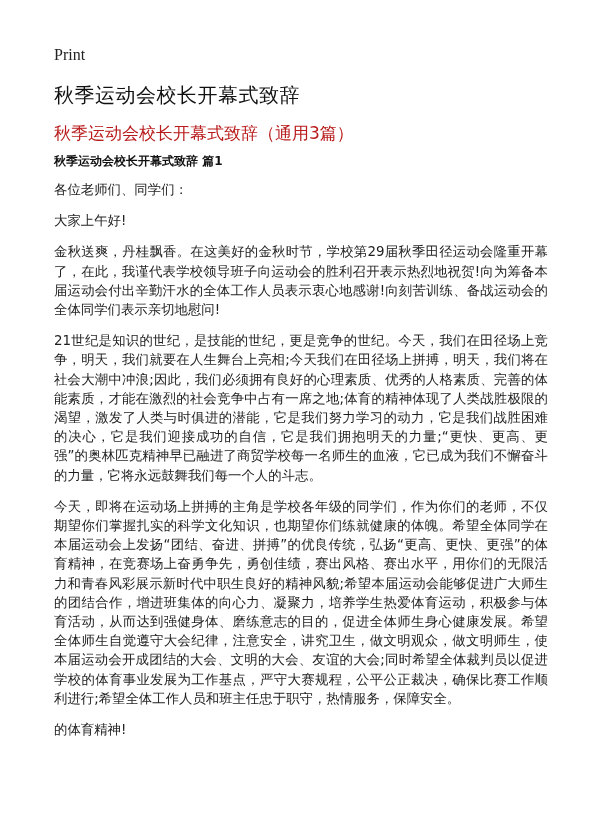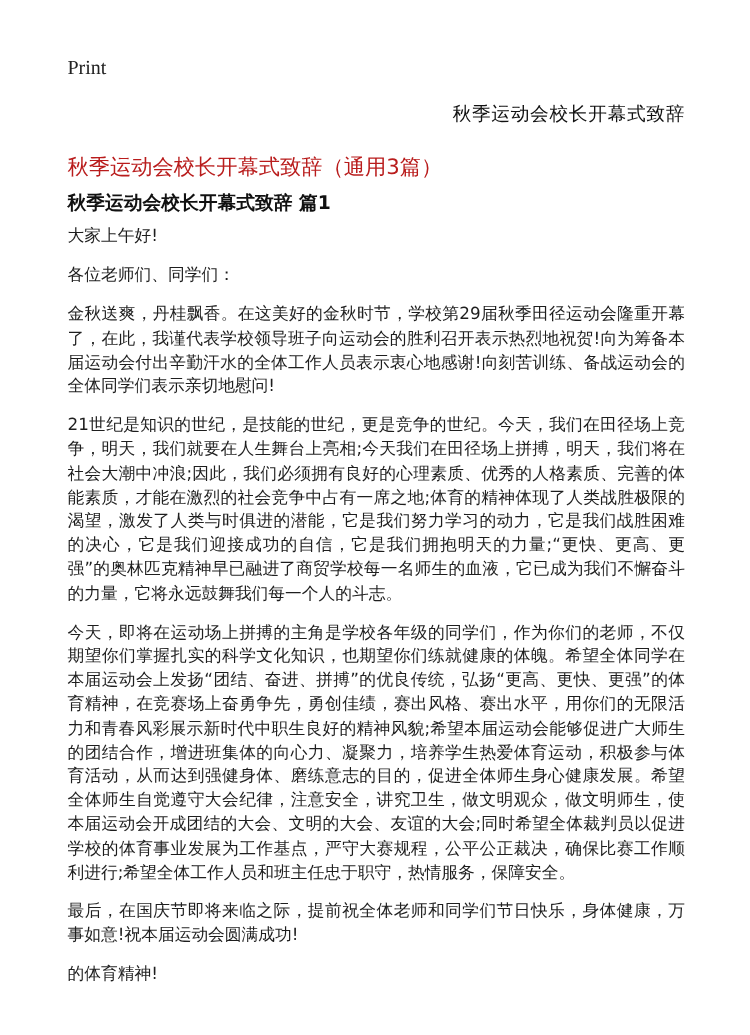--- a/index.html
+++ b/index.html
@@ -27,37 +27,37 @@
       left: 0;
       font-family: "Liberation Serif", "DejaVu Serif", serif;
       font-size: 16px;
       color: #222;
     }
     .doc-title {
       position: absolute;
       top: 82px;
       left: 0;
       width: 494px;
-      text-align: right;
-      font-size: 15px;
+      text-align: left;
+      font-size: 20px;
       letter-spacing: 0.5px;
       color: #111;
     }
     .doc-subtitle {
       position: absolute;
       top: 122px;
       left: 0;
       font-size: 17px;
       color: #b91c1c;
     }
     .section-heading {
       position: absolute;
       top: 153px;
       left: 0;
-      font-size: 15px;
+      font-size: 12px;
       font-weight: bold;
       color: #111;
     }
     .body {
       position: absolute;
       top: 180px;
       left: 0;
       width: 494px;
     }
     .para {
@@ -72,21 +72,20 @@
 </head>
 <body>
 
 <div class="page">
   <div class="print-label">Print</div>
   <div class="doc-title">秋季运动会校长开幕式致辞</div>
   <div class="doc-subtitle">秋季运动会校长开幕式致辞（通用3篇）</div>
   <div class="section-heading">秋季运动会校长开幕式致辞 篇1</div>
 
   <div class="body">
+    <p class="para">各位老师们、同学们：</p>
     <p class="para">大家上午好!</p>
-    <p class="para">各位老师们、同学们：</p>
     <p class="para">金秋送爽，丹桂飘香。在这美好的金秋时节，学校第29届秋季田径运动会隆重开幕了，在此，我谨代表学校领导班子向运动会的胜利召开表示热烈地祝贺!向为筹备本届运动会付出辛勤汗水的全体工作人员表示衷心地感谢!向刻苦训练、备战运动会的全体同学们表示亲切地慰问!</p>
     <p class="para">21世纪是知识的世纪，是技能的世纪，更是竞争的世纪。今天，我们在田径场上竞争，明天，我们就要在人生舞台上亮相;今天我们在田径场上拼搏，明天，我们将在社会大潮中冲浪;因此，我们必须拥有良好的心理素质、优秀的人格素质、完善的体能素质，才能在激烈的社会竞争中占有一席之地;体育的精神体现了人类战胜极限的渴望，激发了人类与时俱进的潜能，它是我们努力学习的动力，它是我们战胜困难的决心，它是我们迎接成功的自信，它是我们拥抱明天的力量;“更快、更高、更强”的奥林匹克精神早已融进了商贸学校每一名师生的血液，它已成为我们不懈奋斗的力量，它将永远鼓舞我们每一个人的斗志。</p>
     <p class="para">今天，即将在运动场上拼搏的主角是学校各年级的同学们，作为你们的老师，不仅期望你们掌握扎实的科学文化知识，也期望你们练就健康的体魄。希望全体同学在本届运动会上发扬“团结、奋进、拼搏”的优良传统，弘扬“更高、更快、更强”的体育精神，在竞赛场上奋勇争先，勇创佳绩，赛出风格、赛出水平，用你们的无限活力和青春风彩展示新时代中职生良好的精神风貌;希望本届运动会能够促进广大师生的团结合作，增进班集体的向心力、凝聚力，培养学生热爱体育运动，积极参与体育活动，从而达到强健身体、磨练意志的目的，促进全体师生身心健康发展。希望全体师生自觉遵守大会纪律，注意安全，讲究卫生，做文明观众，做文明师生，使本届运动会开成团结的大会、文明的大会、友谊的大会;同时希望全体裁判员以促进学校的体育事业发展为工作基点，严守大赛规程，公平公正裁决，确保比赛工作顺利进行;希望全体工作人员和班主任忠于职守，热情服务，保障安全。</p>
-    <p class="para">最后，在国庆节即将来临之际，提前祝全体老师和同学们节日快乐，身体健康，万事如意!祝本届运动会圆满成功!</p>
     <p class="para">的体育精神!</p>
   </div>
 </div>
 
 </body></html>

